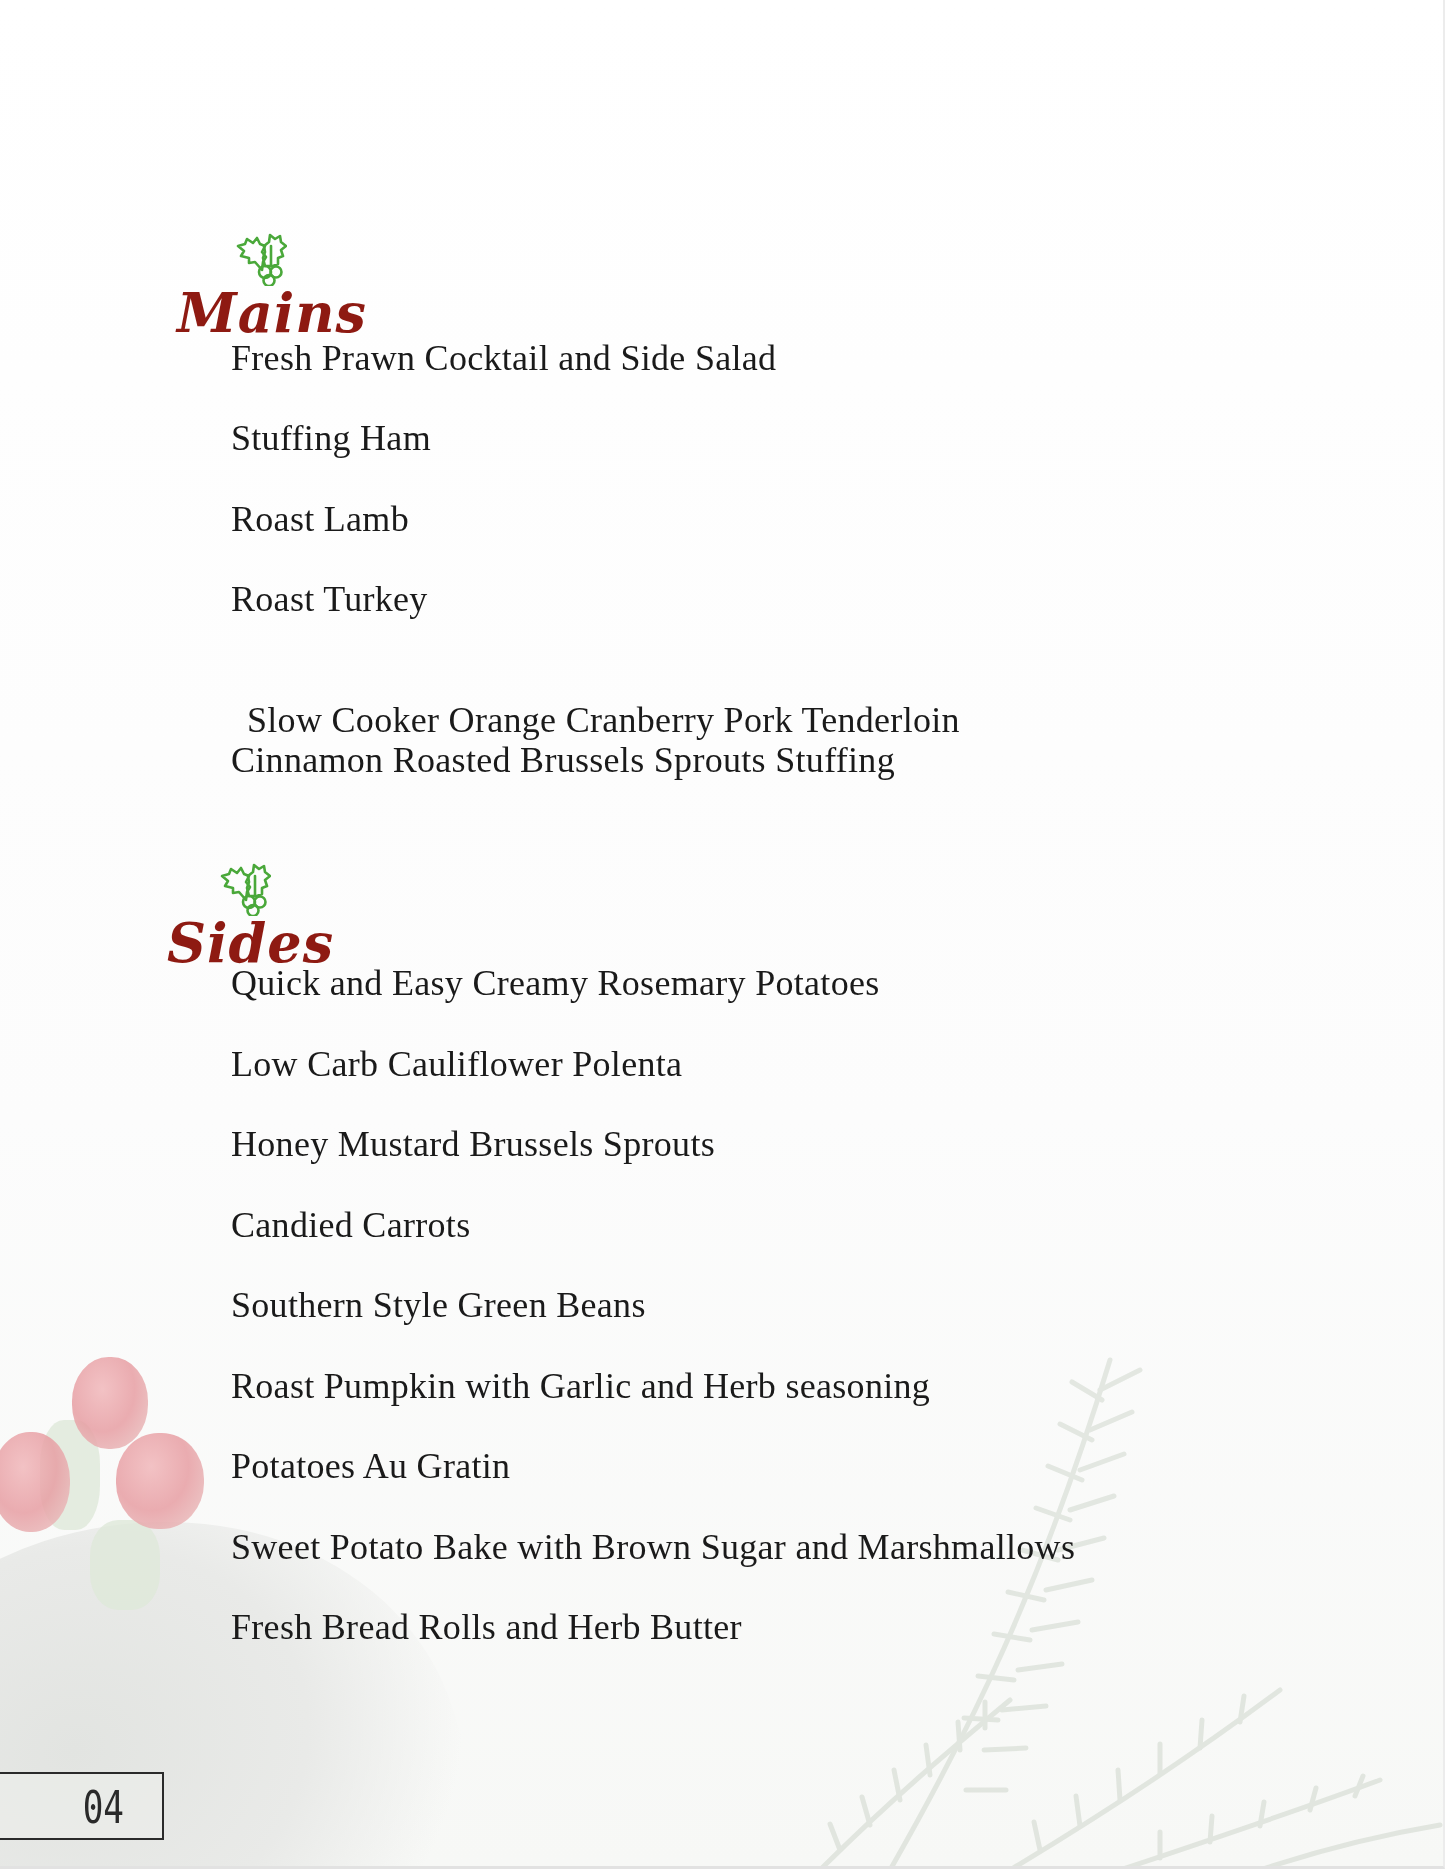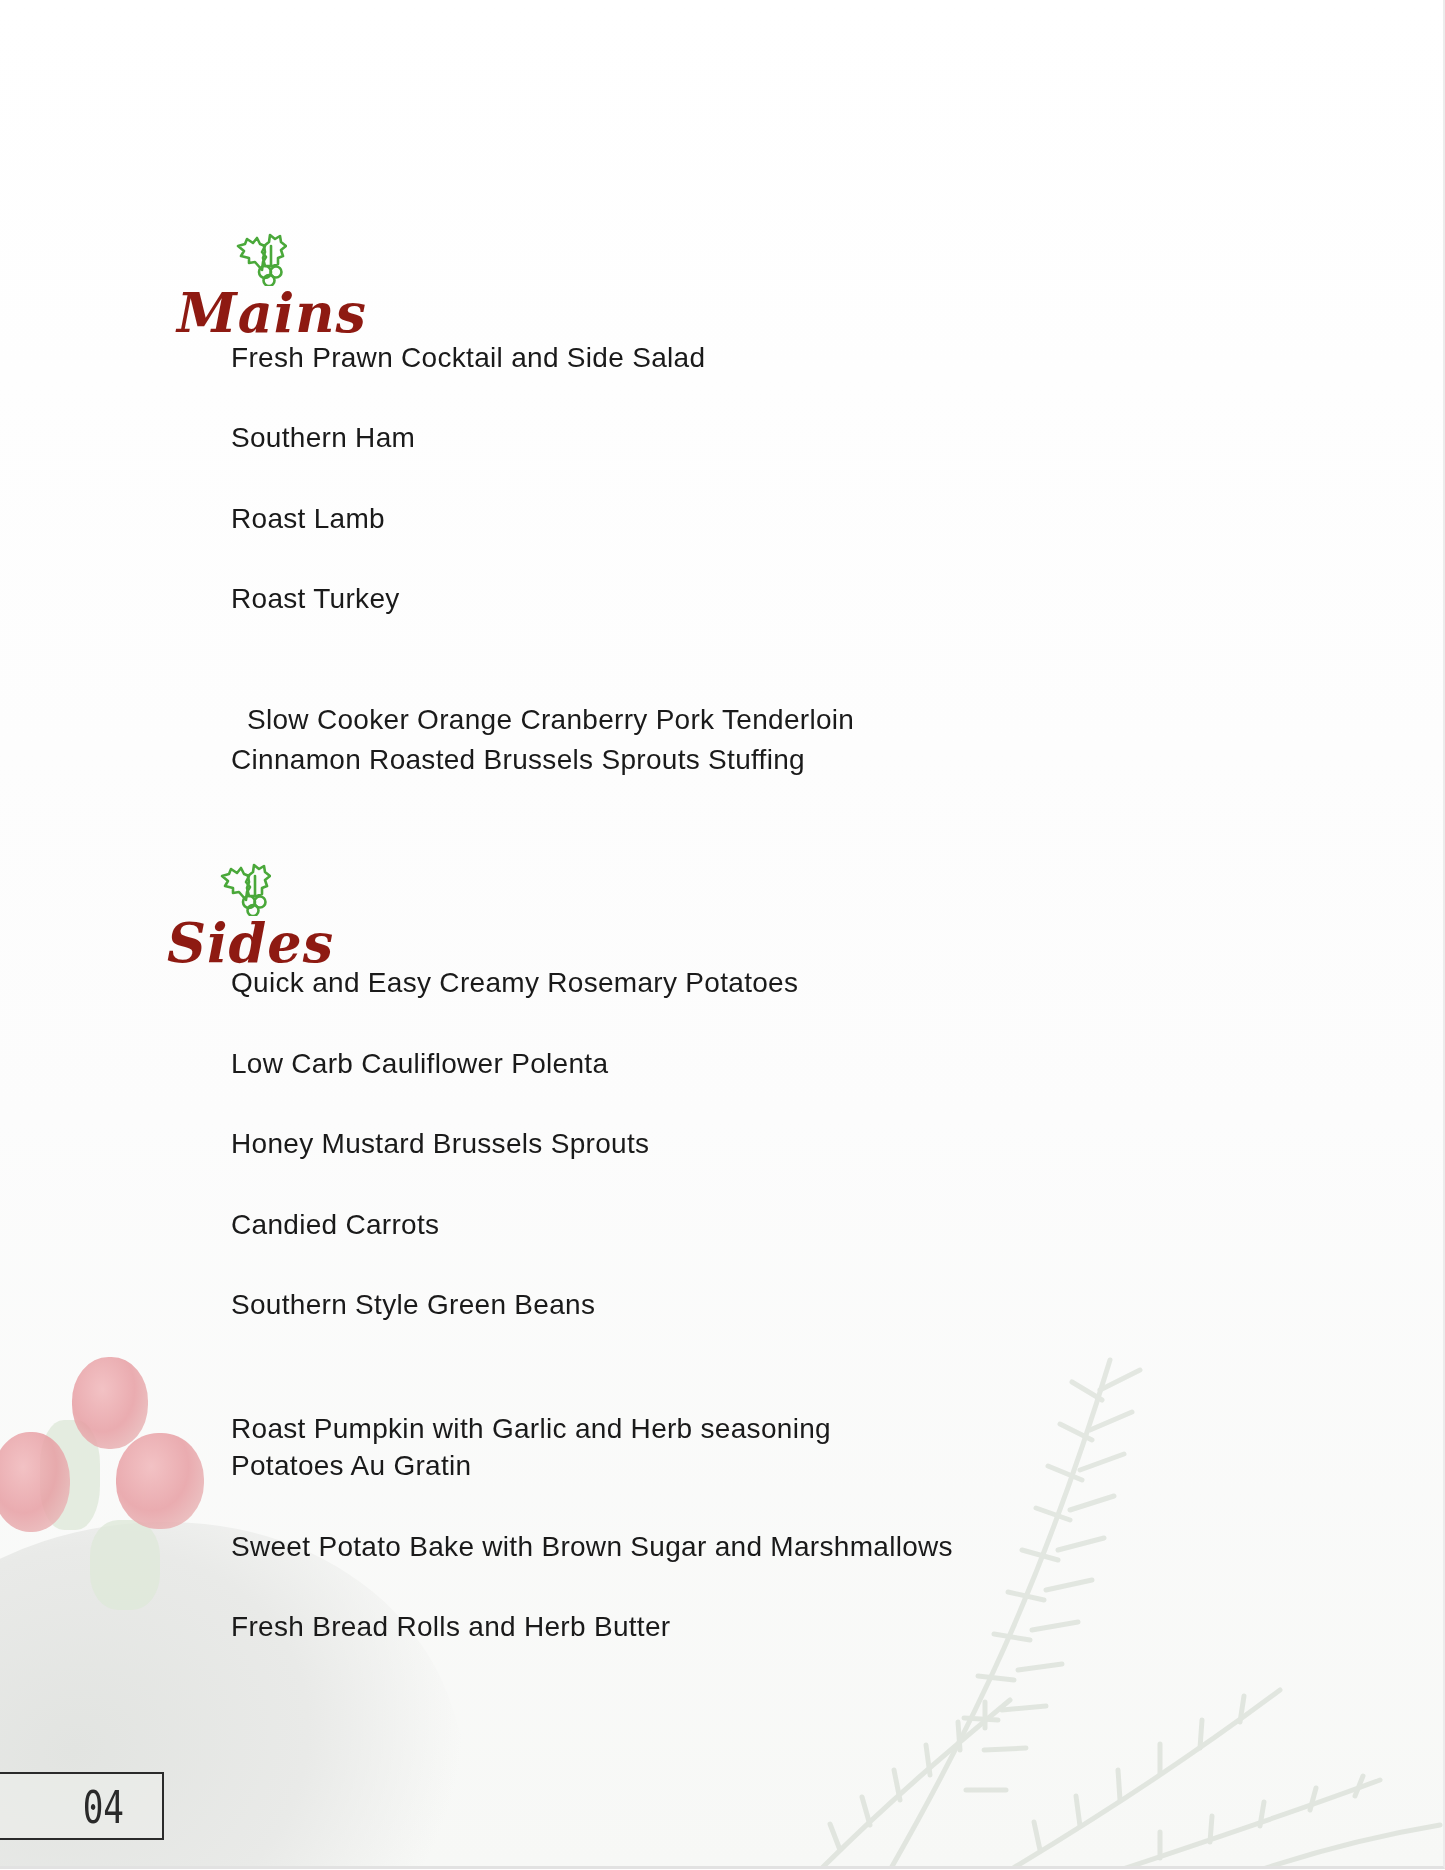--- a/index.html
+++ b/index.html
@@ -79,22 +79,22 @@
       font-style: italic;
       font-weight: bold;
       font-size: 54px;
       color: #8e1a12;
       letter-spacing: 1px;
       line-height: 1;
     }
     .item {
       position: absolute;
       left: 231px;
-      font-family: Liberation Sans, sans-serif;
-      font-size: 28px;
+      font-family: Liberation Serif, serif;
+      font-size: 36px;
       color: #1a1a1a;
       white-space: nowrap;
       line-height: 40px;
       letter-spacing: 0.3px;
     }
 
     .page-number-box {
       position: absolute;
       left: -2px;
       top: 1772px;
@@ -153,21 +153,21 @@
             <path d="M36 14 L36 33"></path>
             <circle cx="30" cy="40" r="6"></circle>
             <circle cx="41" cy="40" r="5.5"></circle>
             <circle cx="34" cy="48.5" r="5.5"></circle>
           </g>
         </svg>
       </span>
       <span class="section-title">Mains</span>
     </div>
     <div class="item" style="top:338px;">Fresh Prawn Cocktail and Side Salad</div>
-    <div class="item" style="top:418px;">Southern Ham</div>
+    <div class="item" style="top:418px;">Stuffing Ham</div>
     <div class="item" style="top:499px;">Roast Lamb</div>
     <div class="item" style="top:579px;">Roast Turkey</div>
     <div class="item" style="top:700px;margin-left:16px;">Slow Cooker Orange Cranberry Pork Tenderloin</div>
     <div class="item" style="top:740px;">Cinnamon Roasted Brussels Sprouts Stuffing</div>
   </section>
 
   <section class="section">
     <div class="section-heading" style="top:862px;">
       <span class="holly-icon">
         <svg width="52" height="54" viewBox="0 0 52 54" xmlns="http://www.w3.org/2000/svg">
@@ -181,21 +181,21 @@
           </g>
         </svg>
       </span>
       <span class="section-title" style="margin-left:12px;">Sides</span>
     </div>
     <div class="item" style="top:963px;">Quick and Easy Creamy Rosemary Potatoes</div>
     <div class="item" style="top:1044px;">Low Carb Cauliflower Polenta</div>
     <div class="item" style="top:1124px;">Honey Mustard Brussels Sprouts</div>
     <div class="item" style="top:1205px;">Candied Carrots</div>
     <div class="item" style="top:1285px;">Southern Style Green Beans</div>
-    <div class="item" style="top:1366px;margin-top:43px;">Roast Pumpkin with Garlic and Herb seasoning</div>
+    <div class="item" style="top:1366px;">Roast Pumpkin with Garlic and Herb seasoning</div>
     <div class="item" style="top:1446px;text-align:center;">Potatoes Au Gratin</div>
     <div class="item" style="top:1527px;">Sweet Potato Bake with Brown Sugar and Marshmallows</div>
     <div class="item" style="top:1607px;">Fresh Bread Rolls and Herb Butter</div>
   </section>
 
   <div class="page-number-box">
     <span class="page-number">04</span>
   </div>
 </div>
 

